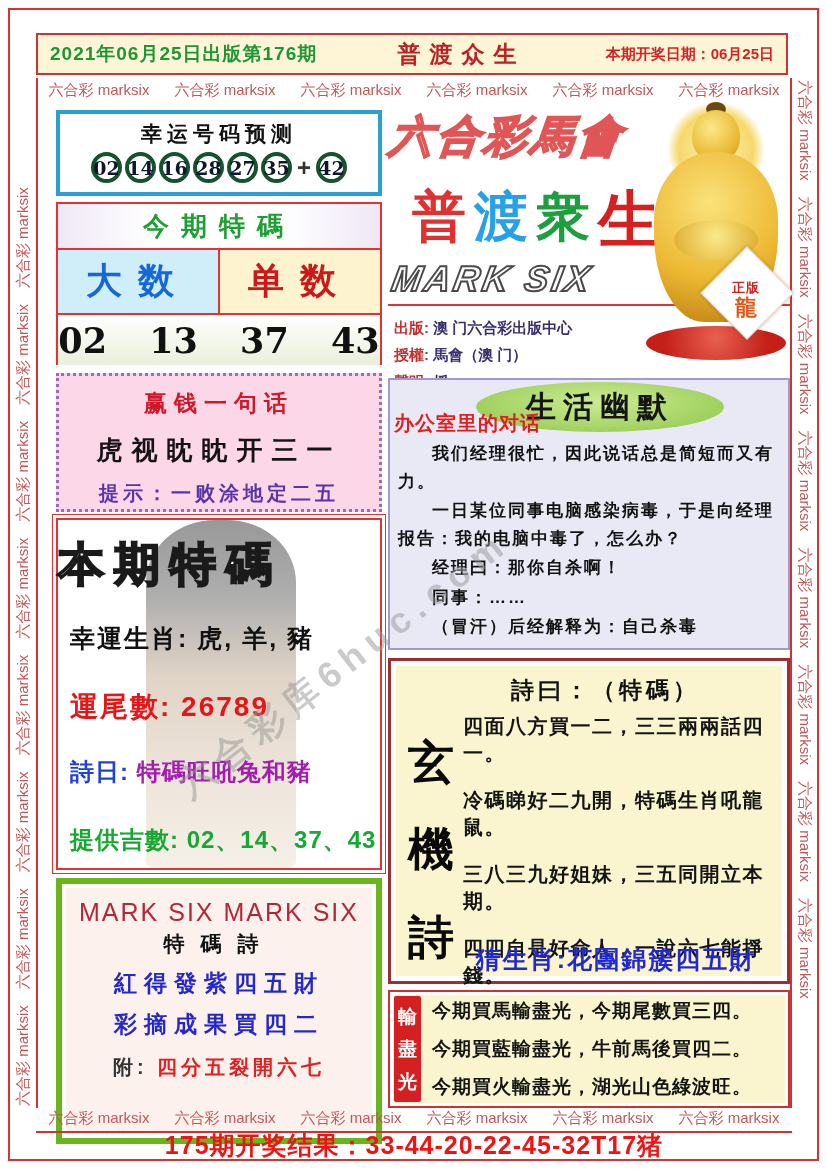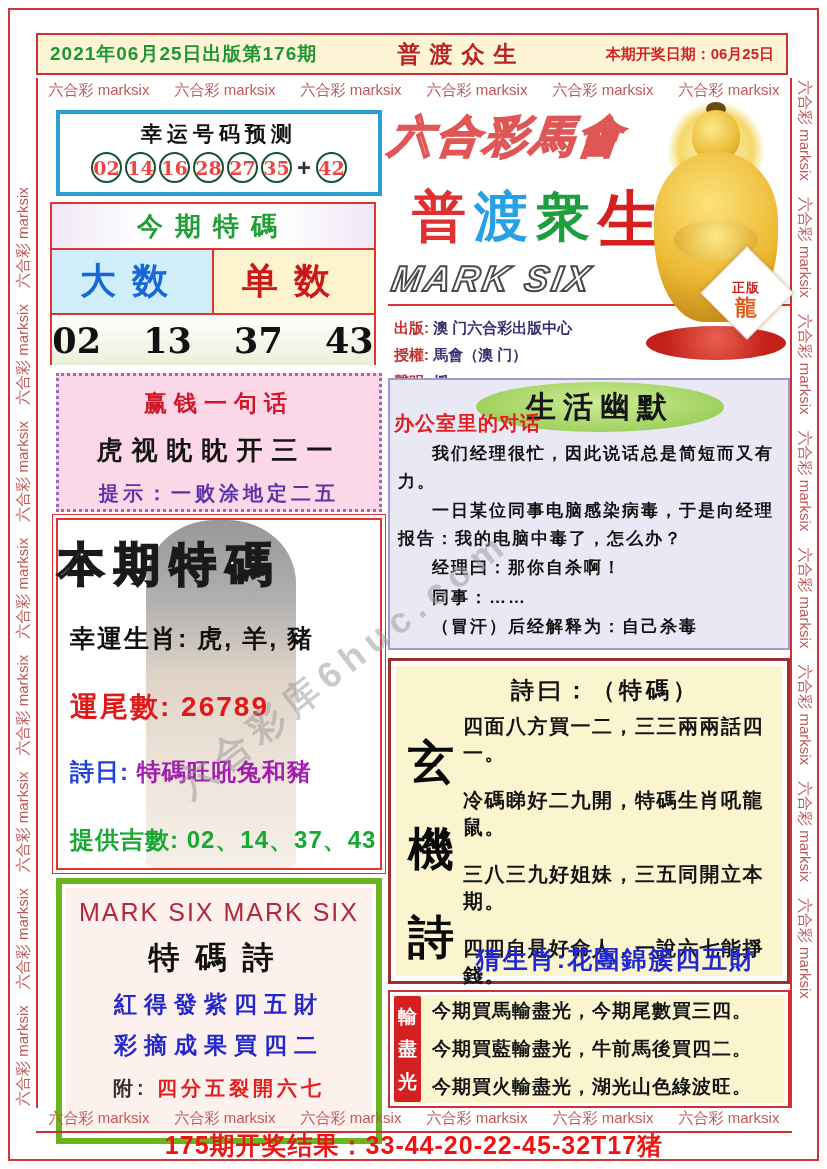--- a/index.html
+++ b/index.html
@@ -24,25 +24,25 @@
   .side-vtext span{margin-right:16px;}
   #side-left-text{left:14px;top:1106px;transform:rotate(-90deg);}
   #side-right-text{left:814px;top:80px;transform:rotate(90deg);}
   
   .box{position:absolute;box-sizing:border-box;}
   
   #lucky{left:56px;top:110px;width:326px;height:86px;background:#fff;border:4px solid #2b9fd0;
          box-shadow:inset 0 0 0 2px #fff,inset 0 0 0 3px #8fccе3;text-align:center;}
   #lucky .t{font-size:21px;font-weight:bold;color:#111;letter-spacing:5px;margin-top:6px;}
   #lucky .nums{display:flex;justify-content:center;align-items:center;gap:3px;margin-top:4px;}
-  .ball{width:31px;height:31px;border:2px solid #14532d;border-radius:50%;display:flex;align-items:center;
-        justify-content:center;color:#ef4444;font-size:19px;font-weight:bold;font-family:"DejaVu Serif",serif;box-sizing:border-box;text-align:right;}
+  .ball{width:31px;height:31px;border:4px solid #14532d;border-radius:50%;display:flex;align-items:center;
+        justify-content:center;color:#0f172a;font-size:19px;font-weight:bold;font-family:"DejaVu Serif",serif;box-sizing:border-box;text-align:right;}
   .plus{color:#333;font-size:24px;font-weight:bold;margin:0 2px;}
   
-  #spec{left:50px;top:202px;width:326px;height:163px;border:2px solid #e03333;background:#fff;}
+  #spec{left:56px;top:202px;width:326px;height:163px;border:2px solid #e03333;background:#fff;}
   #spec .hd{height:44px;line-height:44px;text-align:center;color:#1f9e33;font-size:26px;font-weight:bold;
             letter-spacing:12px;background:linear-gradient(90deg,#efe7f6,#ffffff 30%,#ffffff 70%,#efe7f6);
             border-bottom:2px solid #e03333;}
   #spec .mid{display:flex;height:63px;border-bottom:2px solid #e03333;}
   #spec .cell{flex:1;display:flex;align-items:center;justify-content:center;font-size:36px;font-weight:bold;letter-spacing:16px;}
   #spec .big{background:#cfeefa;color:#1668d8;border-right:2px solid #e03333;}
   #spec .odd{background:#fdf3cf;color:#cc1818;}
   #spec .numrow{height:50px;display:flex;align-items:center;justify-content:center;color:#111;
                 font-size:35px;font-weight:600;font-family:"DejaVu Serif",serif;word-spacing:30px;
                 background:linear-gradient(#ffffff,#e9f0da);}
@@ -62,21 +62,21 @@
   #cur .ln{position:absolute;left:12px;font-weight:bold;white-space:nowrap;}
   #cur .zo{top:102px;color:#111;font-size:25px;letter-spacing:2px;}
   #cur .ta{top:168px;font-size:28px;letter-spacing:2px;color:#e01818;}
   #cur .po{top:236px;font-size:24px;letter-spacing:1px;}
   #cur .po .lab{color:#2142d8;} #cur .po .tx{color:#a21caf;}
   #cur .lu{top:304px;color:#16a832;font-size:24px;letter-spacing:1px;}
   
   #spoem{left:56px;top:878px;width:326px;height:266px;background:#fdf1ee;border:6px solid #6ab51e;
          box-shadow:inset 0 0 0 4px #fff;text-align:center;}
   #spoem .brand{color:#b22838;font-size:25px;letter-spacing:2px;margin-top:14px;font-weight:500;}
-  #spoem .t{color:#111;font-size:31px;font-weight:bold;letter-spacing:16px;margin-top:10px;}
+  #spoem .t{color:#111;font-size:21px;font-weight:bold;letter-spacing:16px;margin-top:3px;}
   #spoem .l{color:#2428c8;font-size:23px;font-weight:bold;letter-spacing:7px;margin-top:10px;}
   #spoem .note{margin-top:14px;font-size:20px;font-weight:bold;letter-spacing:4px;}
   #spoem .note .lab{color:#333;} #spoem .note .tx{color:#e02020;}
   
   #mast{left:388px;top:106px;width:402px;height:266px;background:#fff;}
   #mast .brand{font-style:italic;font-weight:bold;font-size:43px;letter-spacing:4px;color:#ffe8e8;
       -webkit-text-stroke:2px #e05555;text-stroke:2px #e05555;transform:skewX(-6deg);margin:2px 0 0 2px;}
   #mast .trow{margin:6px 0 0 24px;font-family:"DejaVu Serif",serif;font-weight:bold;letter-spacing:8px;}
   #mast .c0{color:#e03030;font-size:54px;} #mast .c1{color:#28a0e8;font-size:54px;}
   #mast .c2{color:#1f9e3f;font-size:54px;} #mast .c3{color:#d62020;font-size:62px;position:relative;top:6px;}

